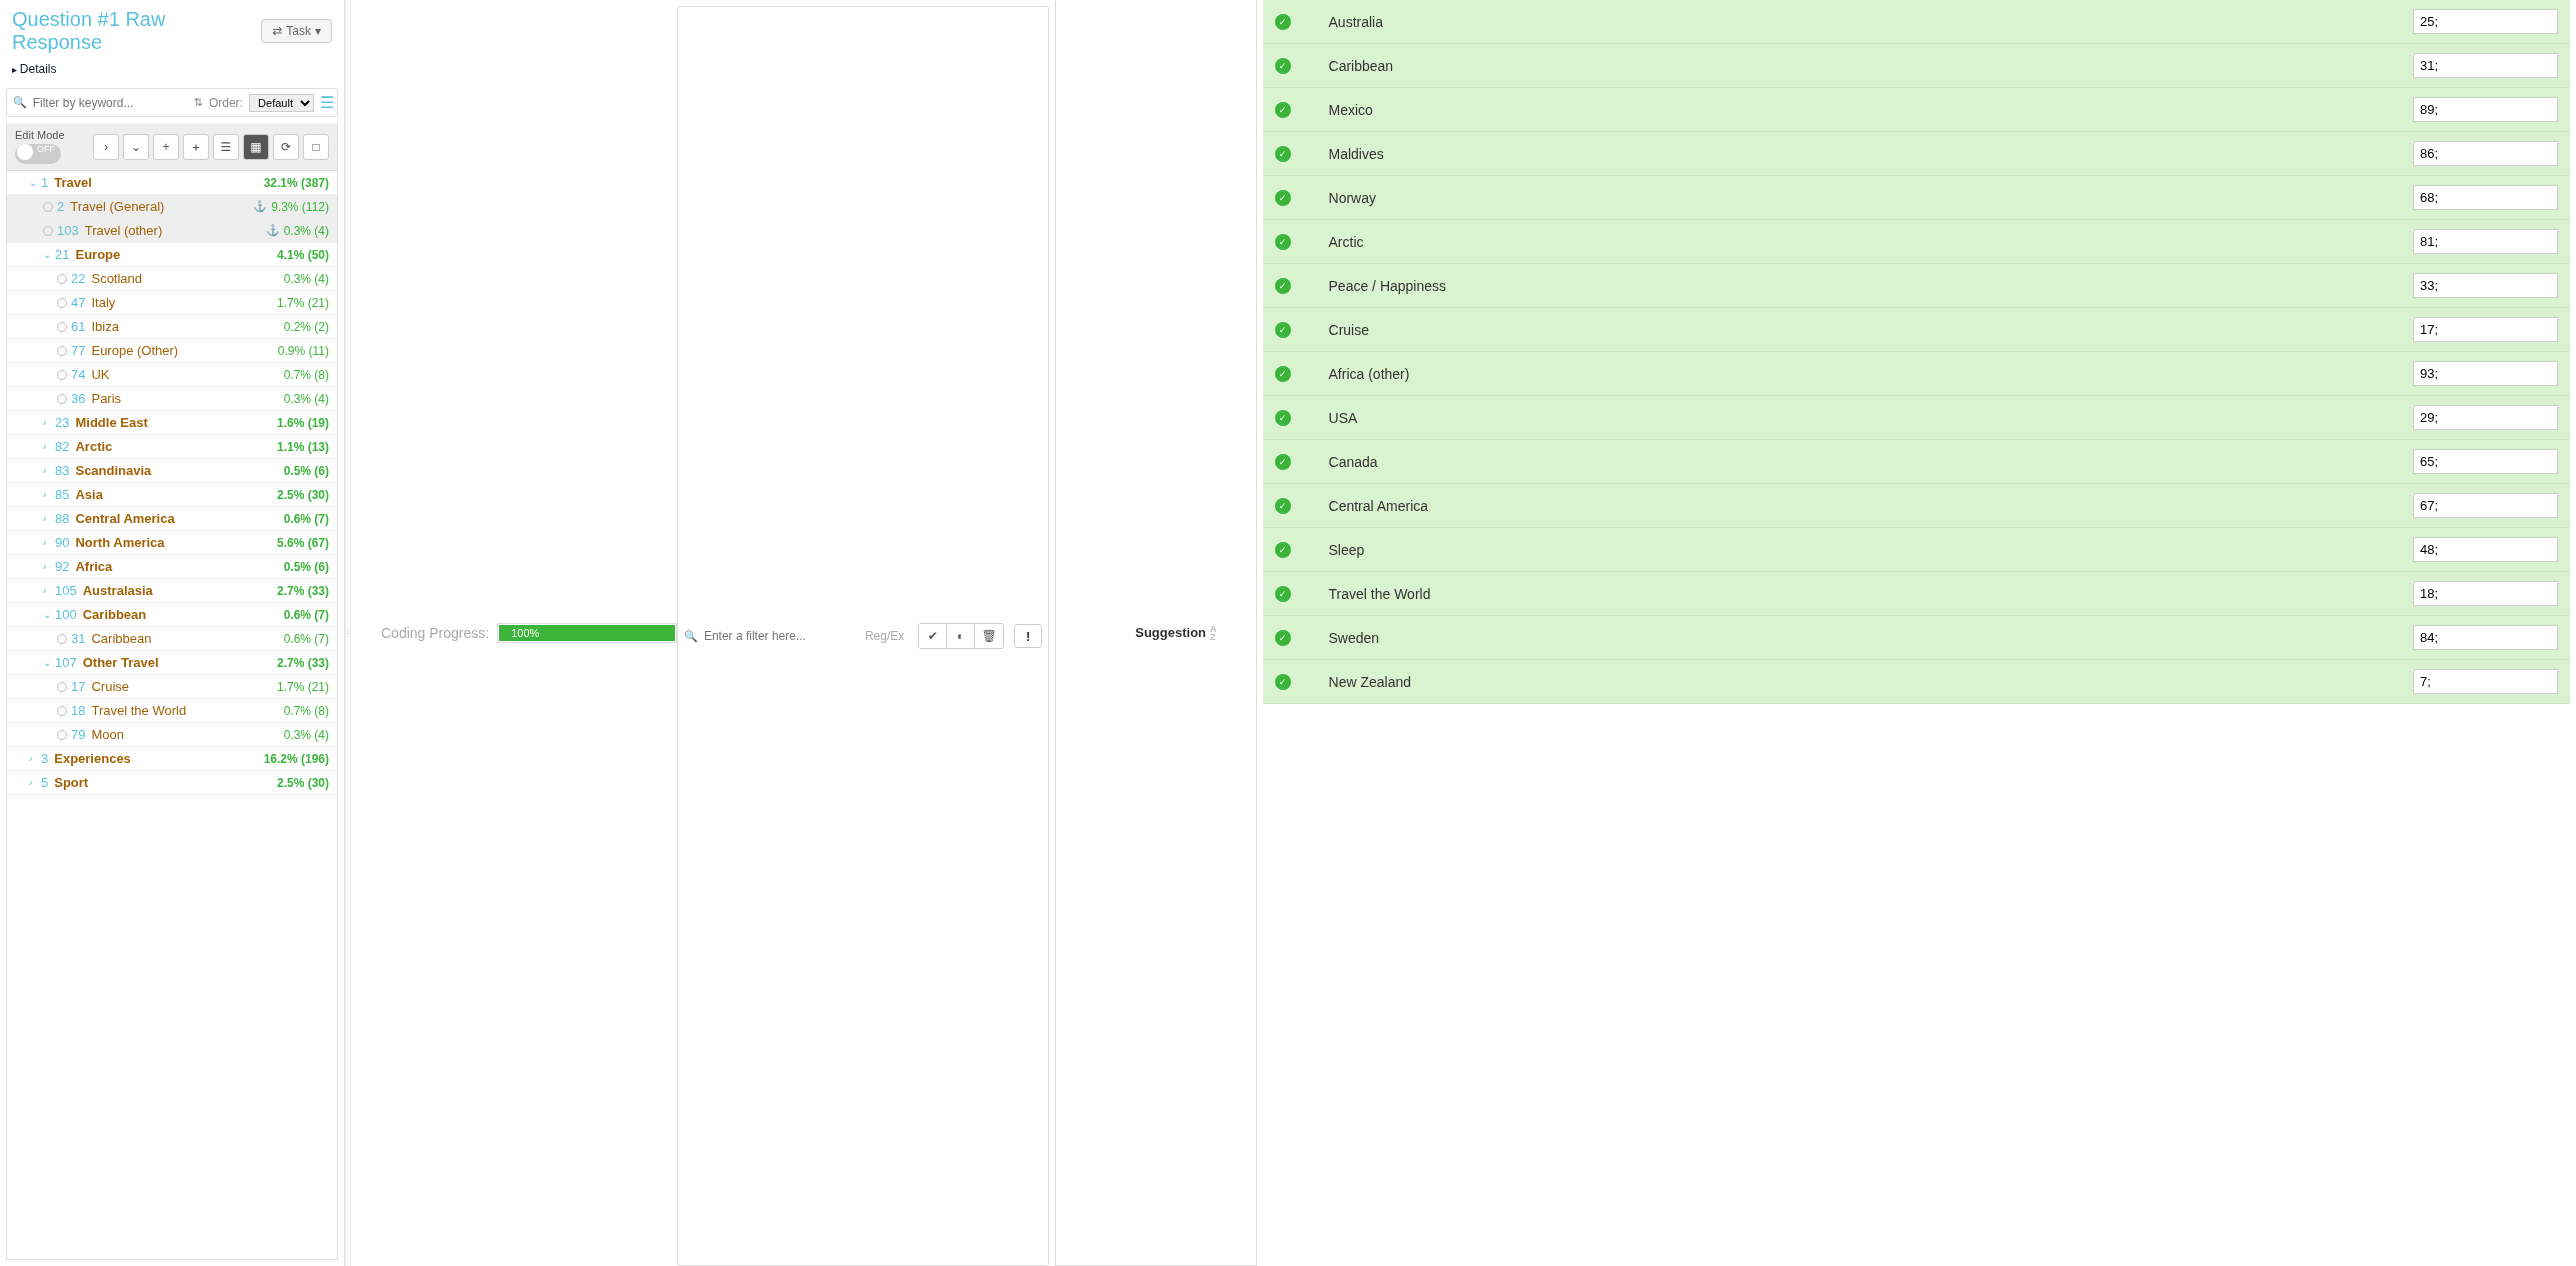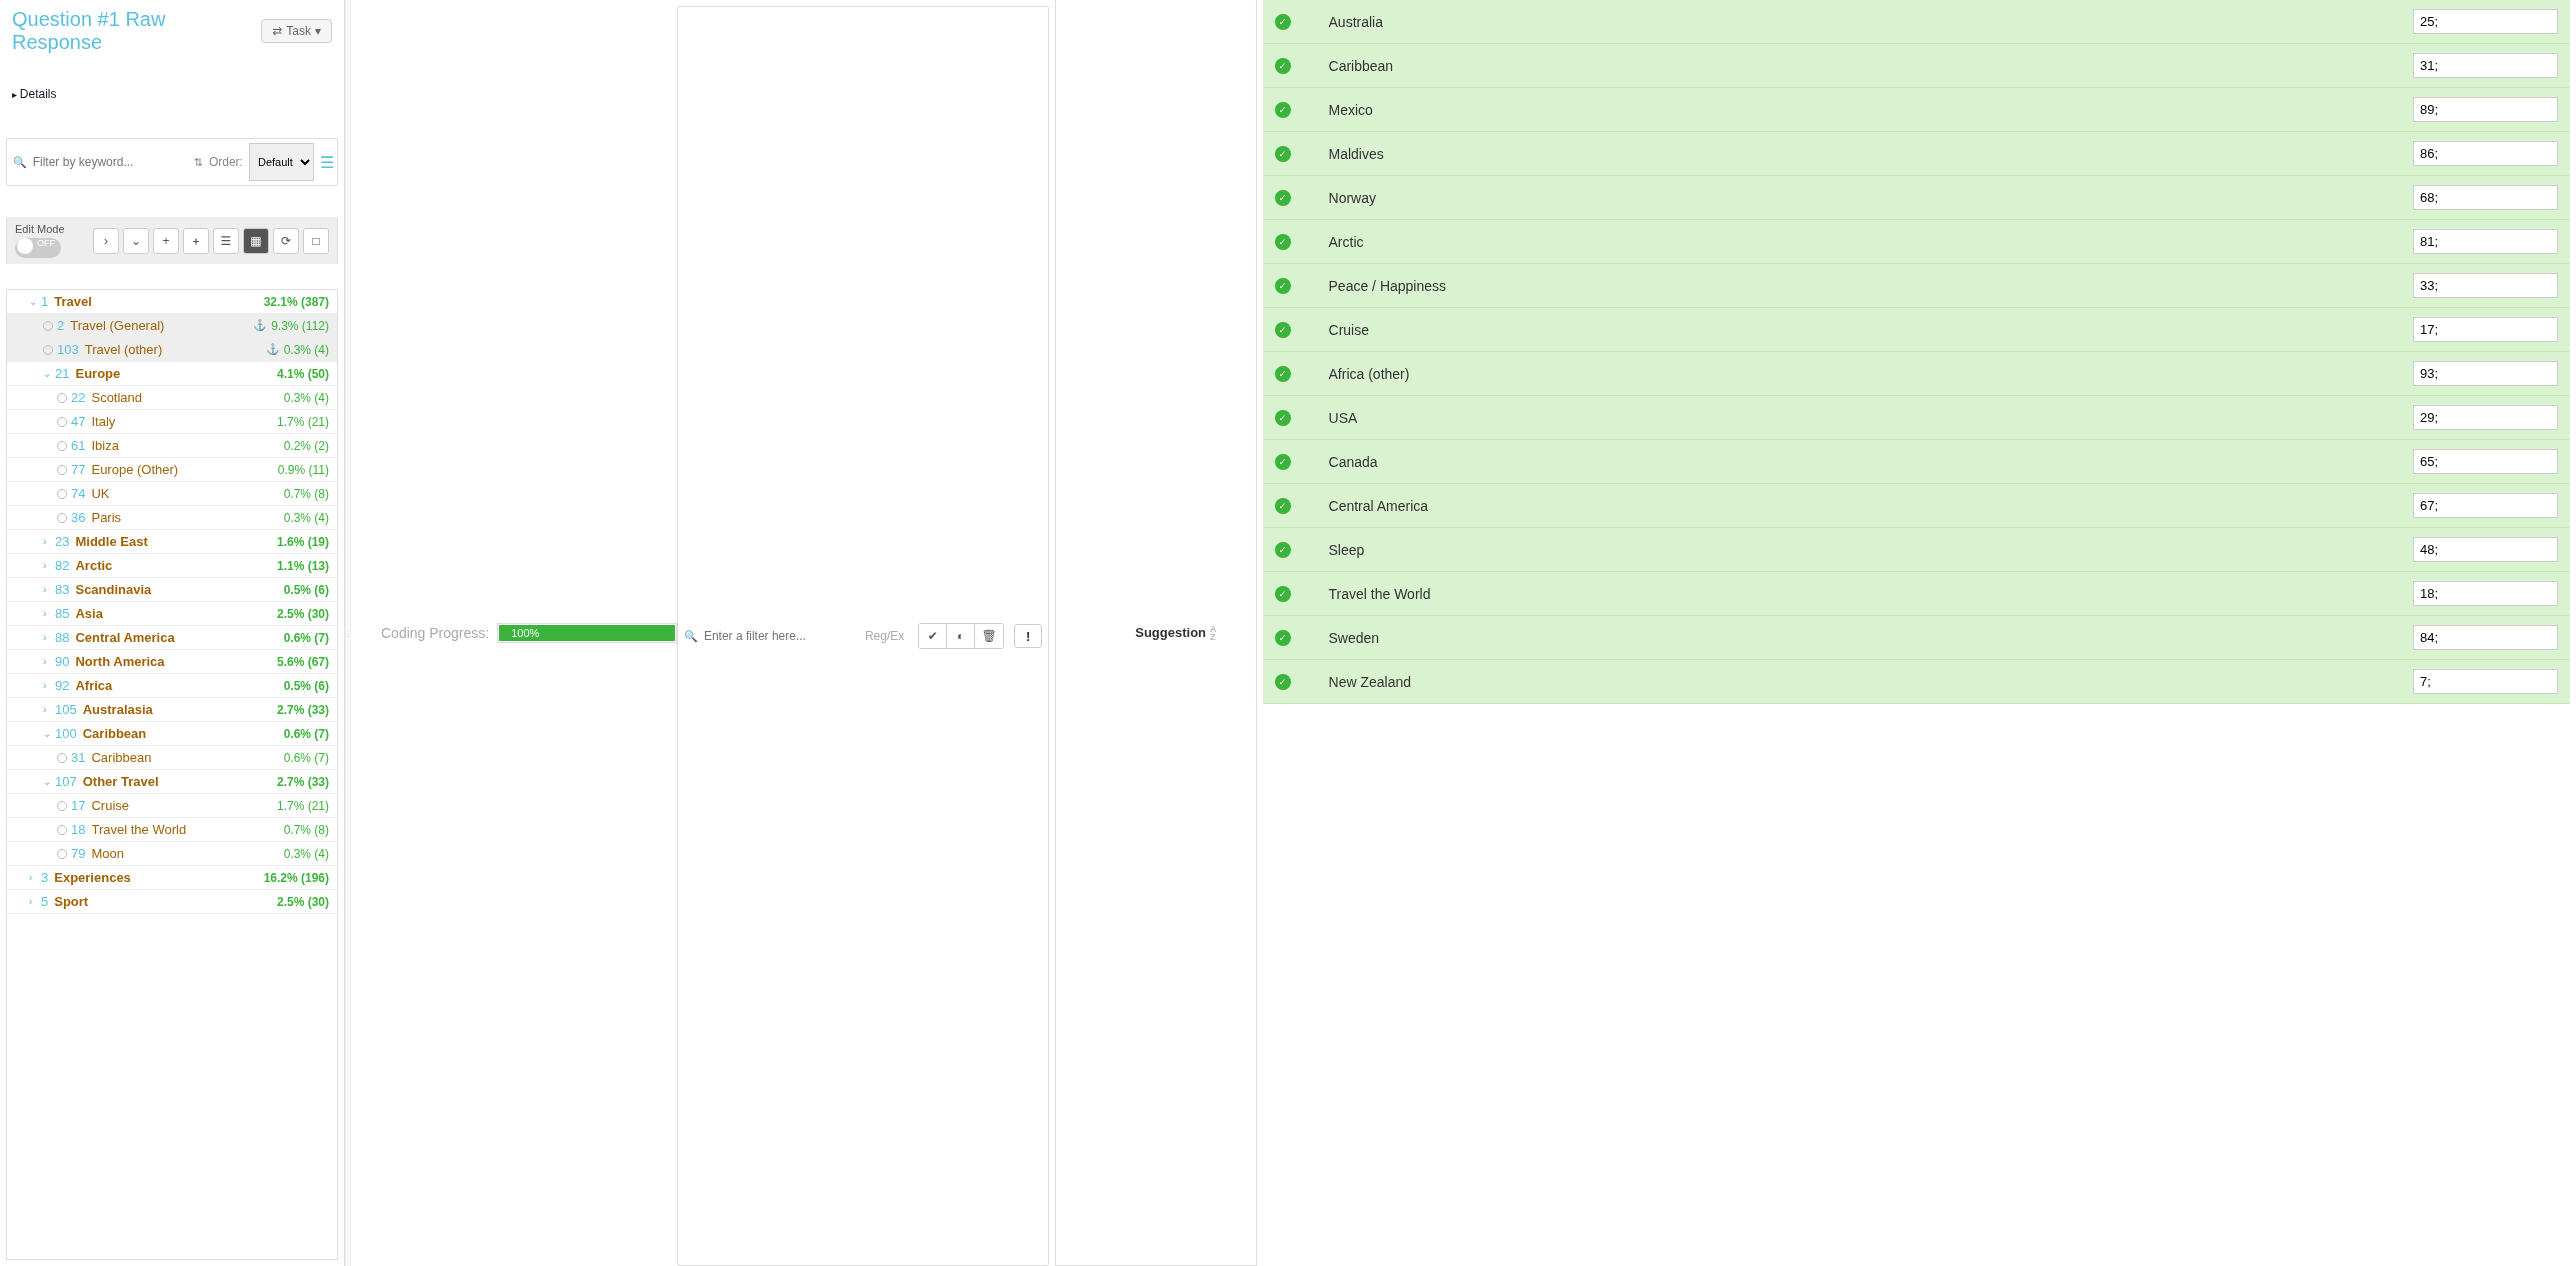--- a/index.html
+++ b/index.html
@@ -1,33 +1,33 @@
 <!DOCTYPE html>
 <html><head>
 <meta charset="utf-8">
 <style>
 * { box-sizing: border-box; margin: 0; padding: 0; }
 body { font-family: "Segoe UI", Arial, sans-serif; font-size: 13px; color: #333; background: #fff; }
 .app { display: flex; height: 100vh; }
-.left-panel { width: 345px; display: flex; flex-direction: column; border-right: 1px solid #e0e0e0; gap: 25px; }
+.left-panel { width: 345px; display: flex; flex-direction: column; border-right: 1px solid #e0e0e0; }
 .right-panel { flex: 1; display: flex; flex-direction: row; padding-left: 30px; }
 .header-row { display: flex; align-items: center; padding: 8px 12px; gap: 10px; }
 .title { color: #5bc0de; font-size: 20px; font-weight: 400; flex: 1; }
 .task-btn { border: 1px solid #ccc; border-radius: 4px; padding: 4px 10px; background: #f5f5f5; color: #666; font-size: 12px; cursor: pointer; display: flex; align-items: center; gap: 4px; }
 .details-link { color: #0f172a; font-size: 12px; padding: 0 12px 6px; cursor: pointer; }
 .details-link::before { content: "▸ "; font-size: 10px; }
 .progress-row { display: flex; align-items: center; gap: 8px; padding: 10px 0; }
 .progress-label { color: #aaa; font-size: 14px; }
 .progress-bar { width: 180px; height: 20px; border: 1px solid #ddd; background: #fff; padding: 1px; }
 .progress-fill { background: #3cb43c; color: #fff; font-size: 11px; height: 100%; display: flex; align-items: center; padding-left: 12px; width: 100%; }
 .filter-bar { display: flex; align-items: center; border: 1px solid #ddd; margin: 6px; padding: 4px 6px; gap: 6px; border-radius: 2px; }
 .filter-bar input { border: none; outline: none; flex: 1; font-size: 12px; color: #666; }
 .filter-bar .icon-sm { color: #888; font-size: 11px; }
 .order-label { color: #888; font-size: 12px; }
-select.order-select { border: 1px solid #ccc; font-size: 11px; padding: 11px 4px; }
+select.order-select { border: 1px solid #ccc; font-size: 11px; padding: 1px 4px; text-align: right; }
 .hamburger { color: #5bc0de; font-size: 16px; cursor: pointer; }
 .edit-bar { background: #eee; display: flex; align-items: center; padding: 6px 8px; gap: 4px; border-left: 1px solid #ddd; border-right: 1px solid #ddd; margin: 0 6px; }
 .edit-label-col { display: flex; flex-direction: column; gap: 3px; }
 .edit-label { font-size: 11px; color: #555; }
 .toggle { width: 46px; height: 20px; background: #ccc; border-radius: 10px; position: relative; display: flex; align-items: flex-start; }
 .toggle-knob { width: 16px; height: 16px; background: #fff; border-radius: 50%; margin-left: 2px; }
 .toggle-txt { font-size: 9px; color: #fff; margin-left: 4px; }
 .edit-spacer { flex: 1; }
 .sq-btn { width: 26px; height: 26px; border: 1px solid #ccc; border-radius: 3px; background: #fff; color: #555; font-size: 12px; display: flex; align-items: center; justify-content: center; cursor: pointer; }
 .sq-btn.active { background: #555; color: #fff; }

